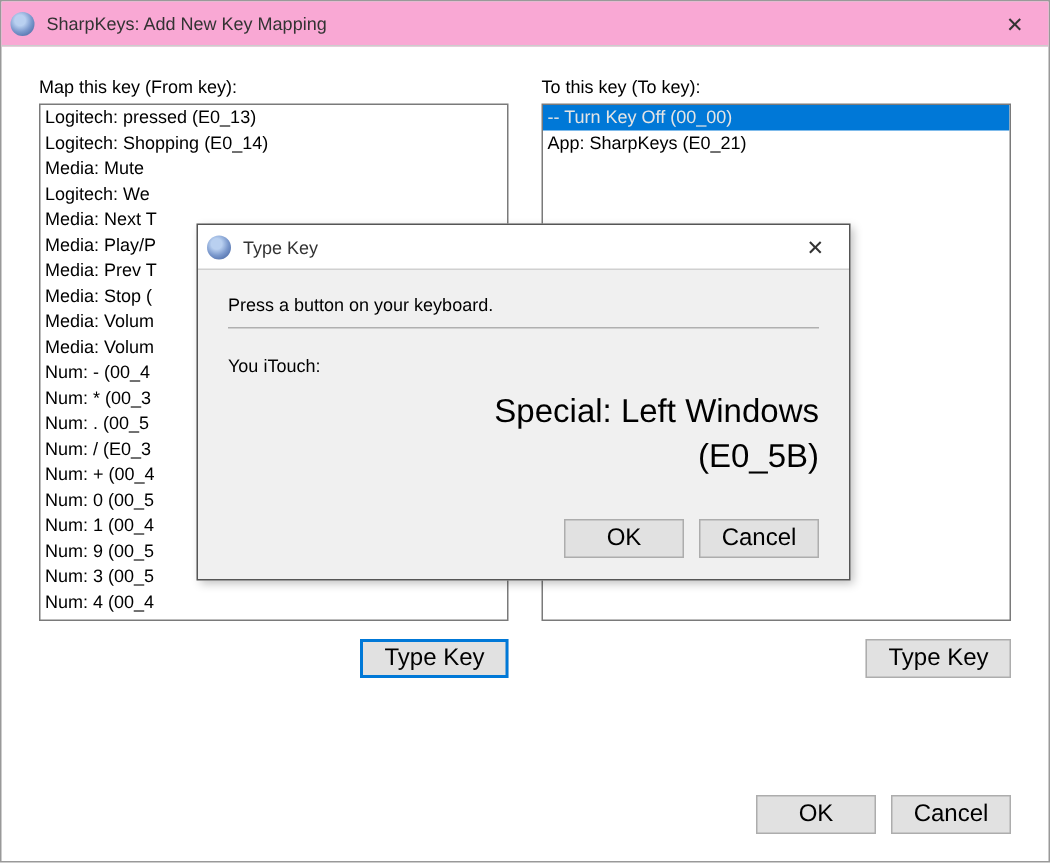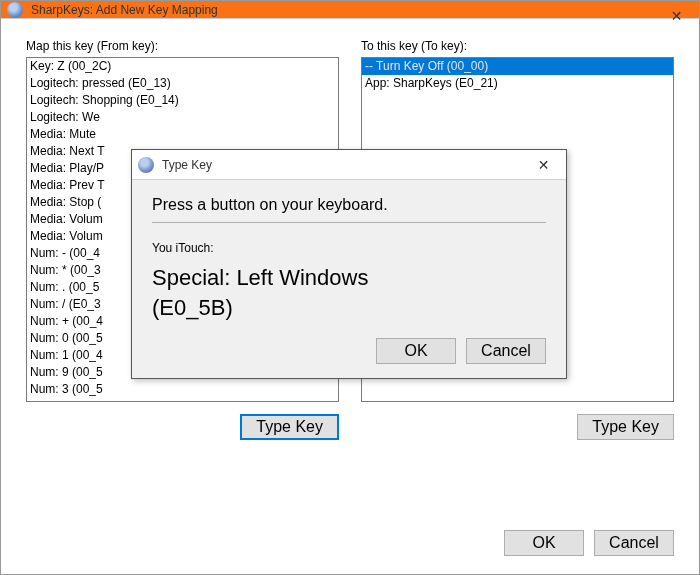--- a/index.html
+++ b/index.html
@@ -7,22 +7,22 @@
       font-family: "Segoe UI", Tahoma, sans-serif;
       font-size: 12px;
       background: #fff;
       width: 700px;
       height: 575px;
       position: relative;
       overflow: hidden;
       border: 1px solid #999;
     }
     .titlebar {
-      height: 18px;
-      background: #f97316;
+      height: 30px;
+      background: #f9a8d4;
       border-bottom: 1px solid #ccc;
       display: flex;
       align-items: center;
       padding: 0 6px;
       position: relative;
     }
     .titlebar .app-icon {
       width: 16px; height: 16px;
       border-radius: 50%;
       background: radial-gradient(circle at 40% 35%, #b9d0f0 25%, #7a98cc 55%, #3a5997 100%);
@@ -105,37 +105,37 @@
     }
     .dialog .titlebar {
       background: #fff;
       height: 30px;
       border-bottom: 1px solid #d0d0d0;
     }
     .dialog-body {
       padding: 16px 20px 14px 20px;
     }
     .dialog-body .instr {
-      font-size: 16px;
+      font-size: 12px;
       margin-bottom: 8px;
     }
     .dialog-body hr {
       border: none;
       border-top: 1px solid #b0b0b0;
       margin-bottom: 18px;
     }
     .dialog-body .pressed-lbl {
       font-size: 12px;
       margin-bottom: 8px;
     }
     .dialog-body .key-readout {
       font-size: 22px;
-      text-align: left;
+      text-align: right;
       line-height: 1.35;
-      margin-bottom: 16px;
+      margin-bottom: 28px;
     }
     .dialog-btn-row {
       display: flex;
       justify-content: flex-end;
       gap: 10px;
     }
 
     
     .listbox::-webkit-scrollbar { width: 17px; }
     .listbox::-webkit-scrollbar-track { background: #f0f0f0; }
@@ -148,25 +148,24 @@
   <div class="app-icon"></div>
   <div class="title">SharpKeys: Add New Key Mapping</div>
   <div class="close">✕</div>
 </div>
 
 <div class="content">
 
   <div class="group">
     <div class="group-label">Map this key (From key):</div>
     <div class="listbox" id="from-list">
-        <div class="item">Key: Z (00_2C)</div>
         <div class="item">Logitech: pressed (E0_13)</div>
         <div class="item">Logitech: Shopping (E0_14)</div>
+        <div class="item">Media: Mute</div>
         <div class="item">Logitech: We</div>
-        <div class="item">Media: Mute</div>
         <div class="item">Media: Next T</div>
         <div class="item">Media: Play/P</div>
         <div class="item">Media: Prev T</div>
         <div class="item">Media: Stop (</div>
         <div class="item">Media: Volum</div>
         <div class="item">Media: Volum</div>
         <div class="item">Num: - (00_4</div>
         <div class="item">Num: * (00_3</div>
         <div class="item">Num: . (00_5</div>
         <div class="item">Num: / (E0_3</div>

